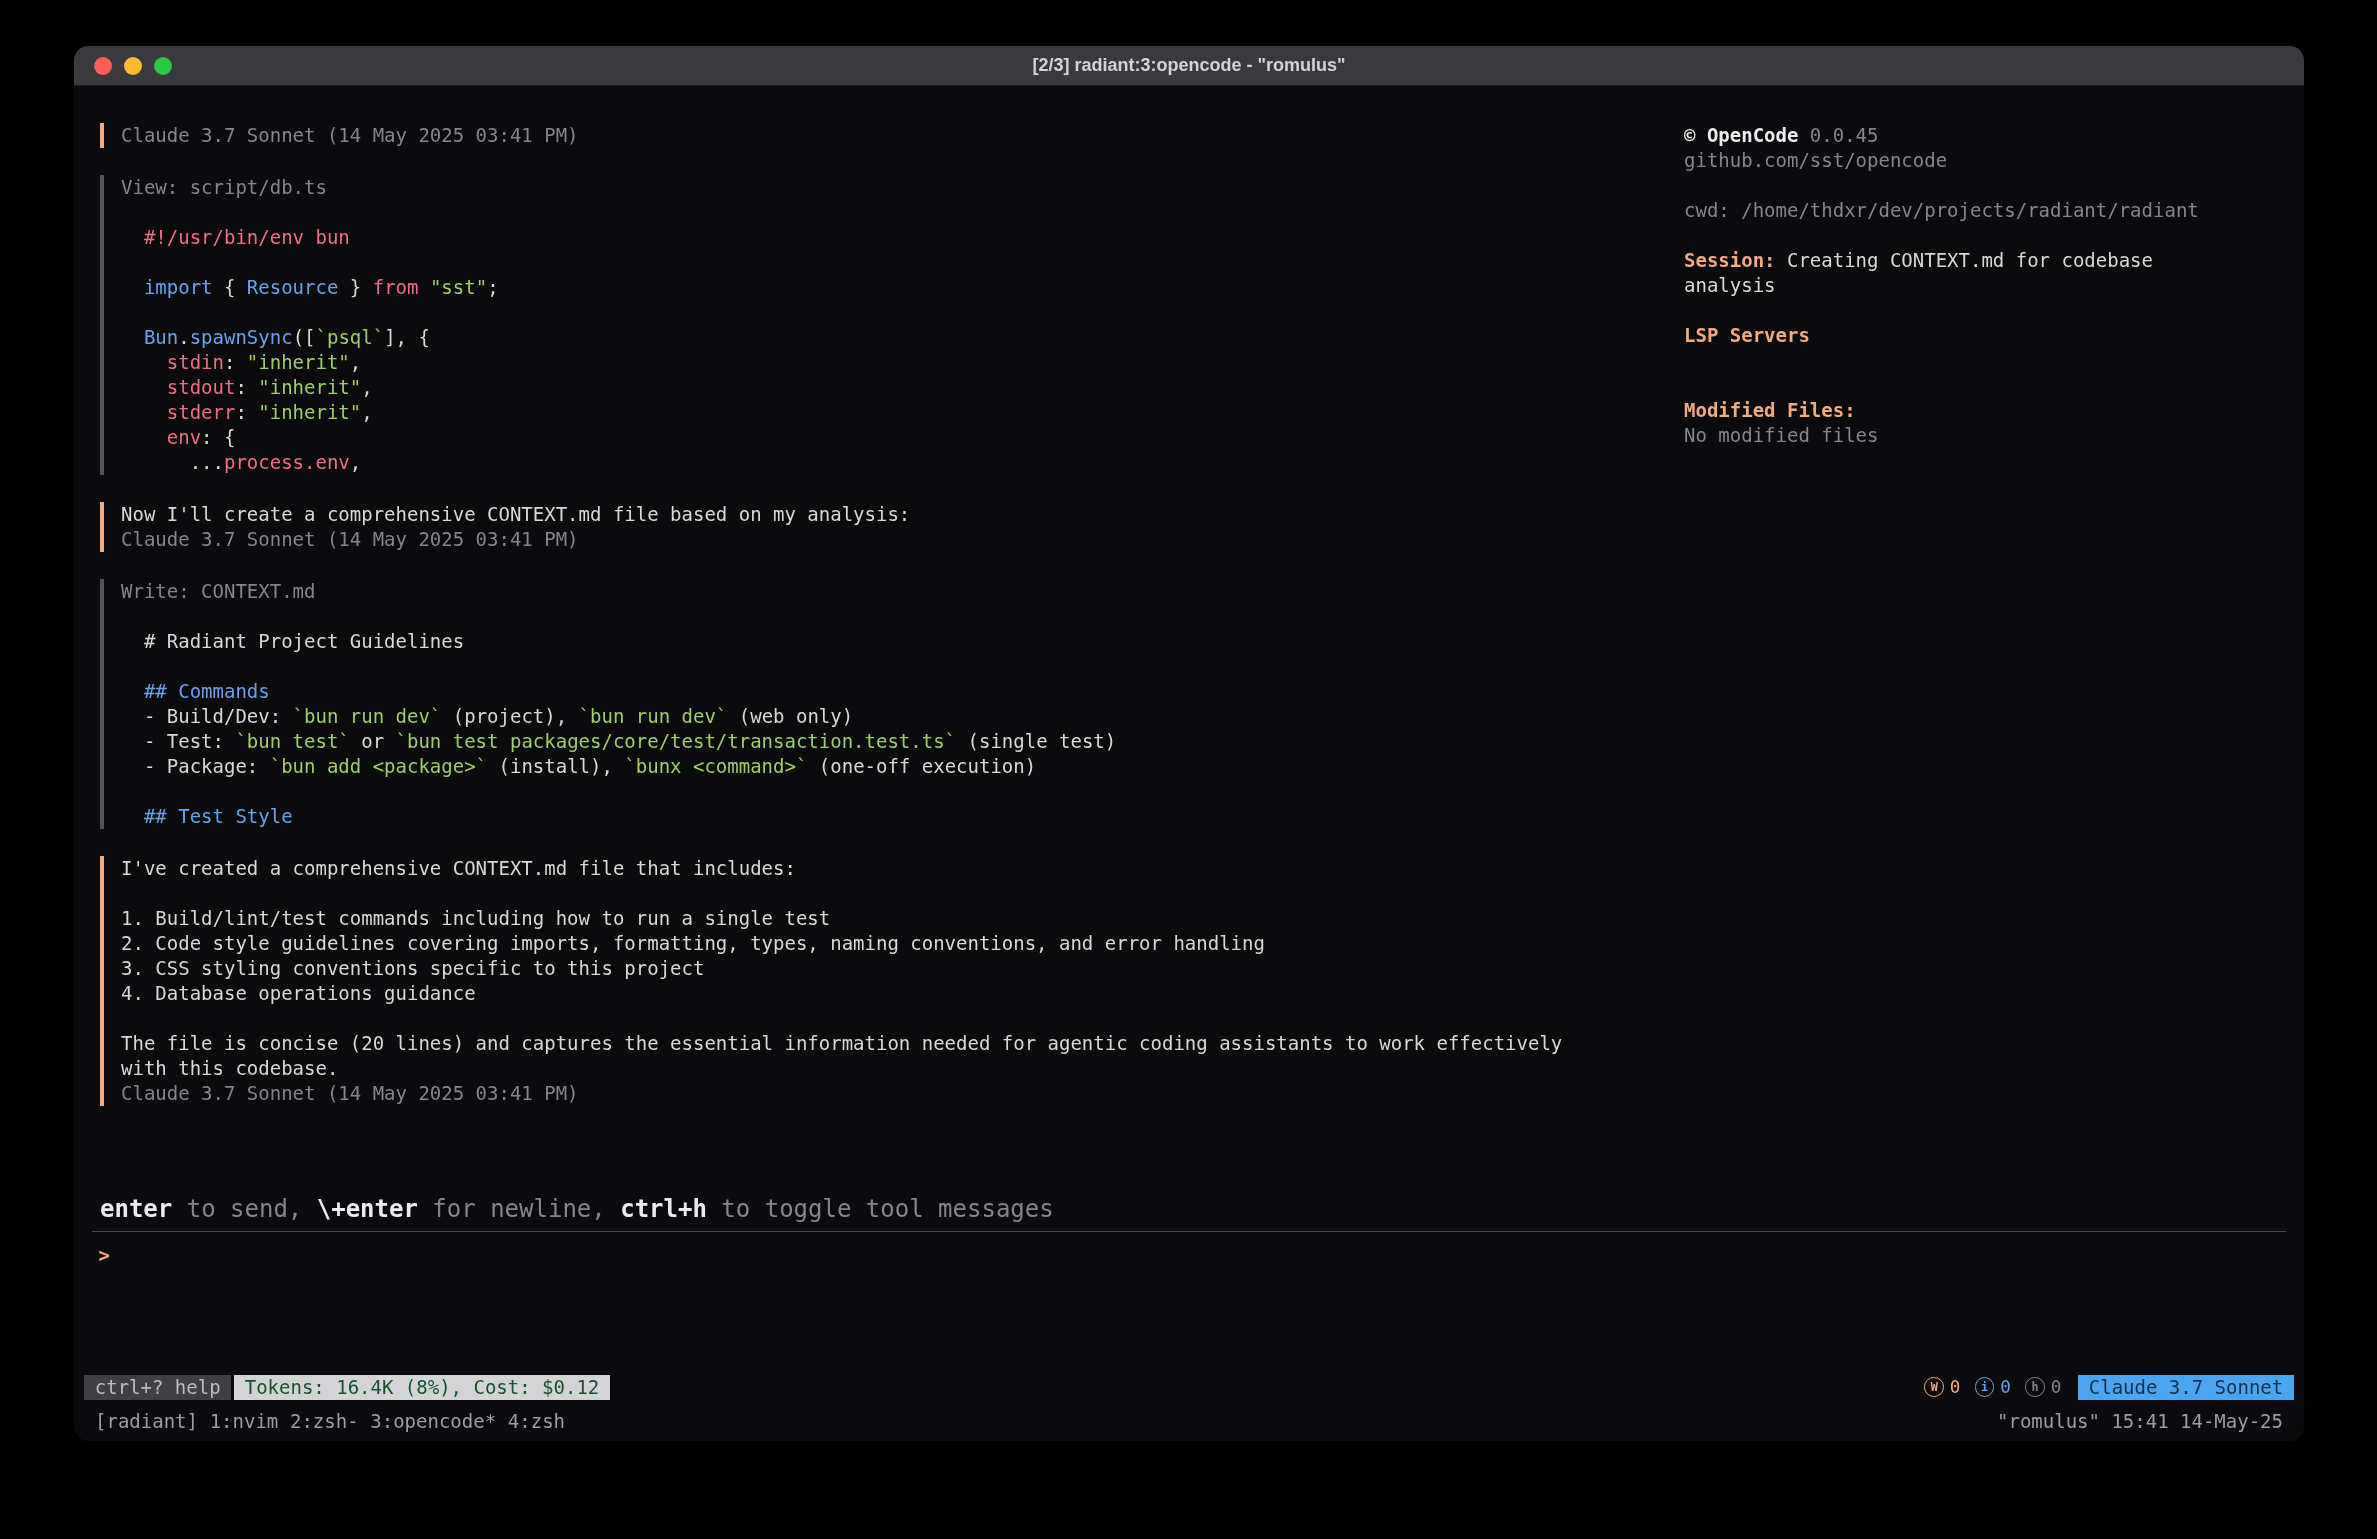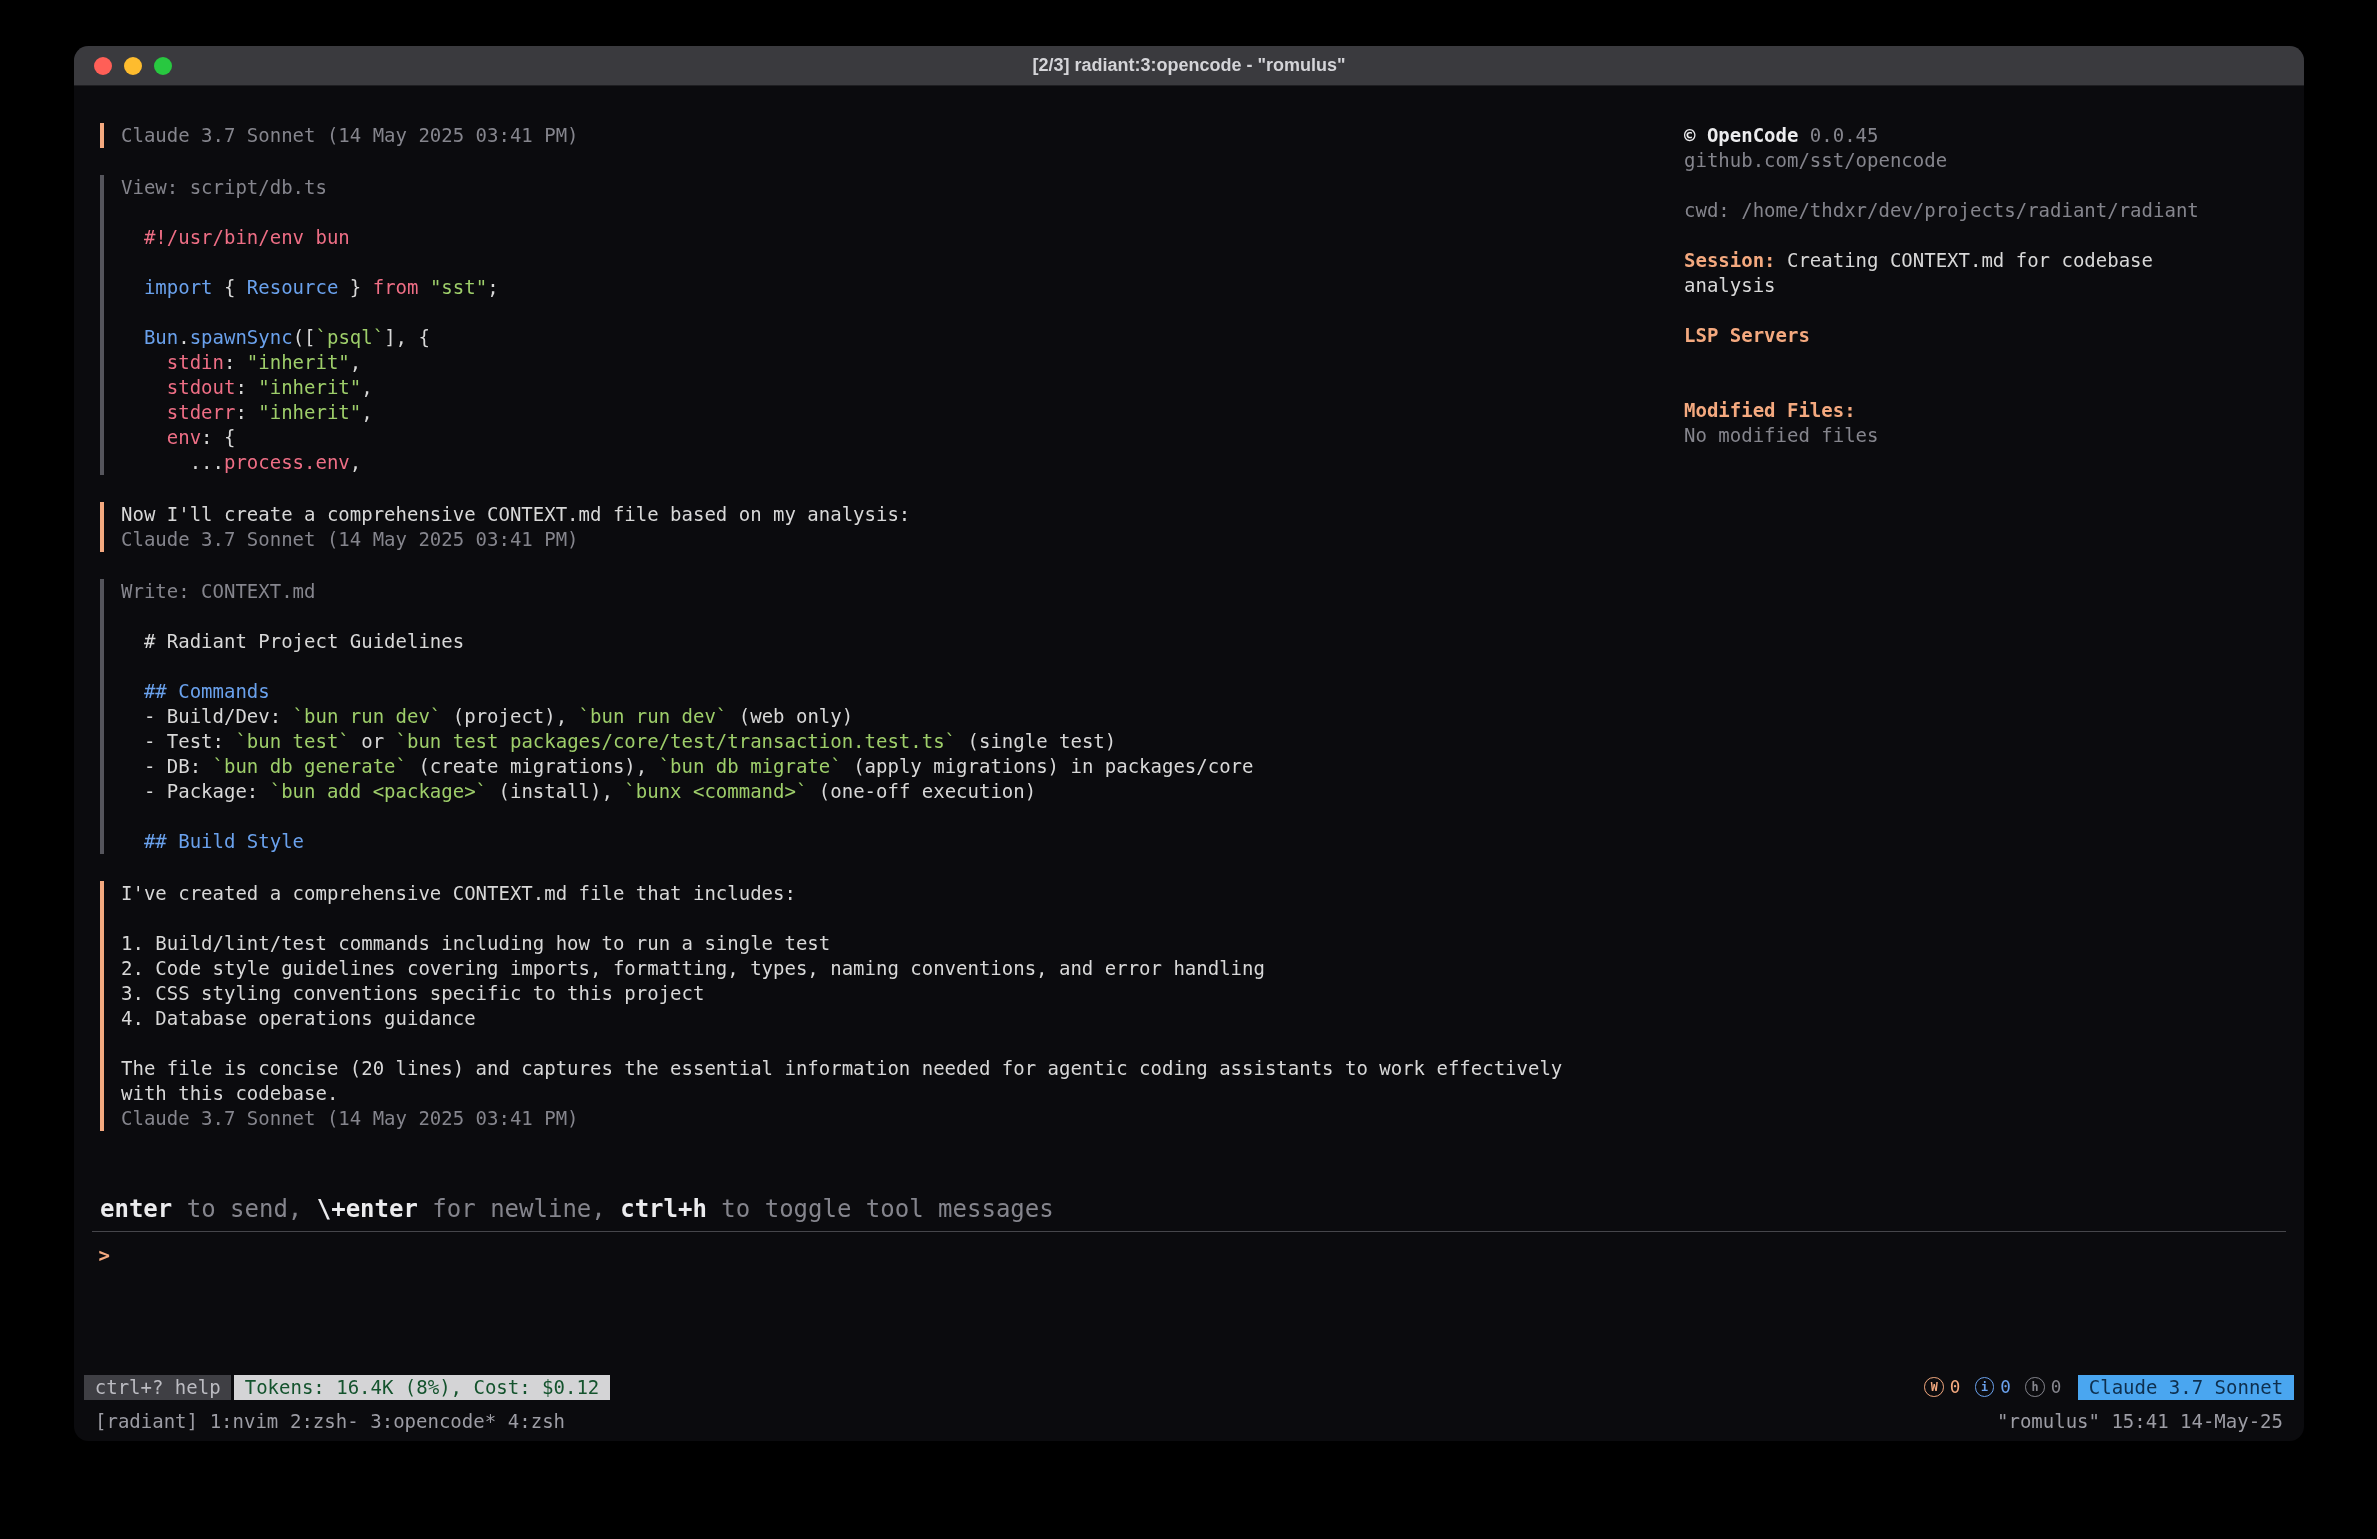--- a/index.html
+++ b/index.html
@@ -120,24 +120,23 @@
             <div class="tline"><span class="c-gray">Claude 3.7 Sonnet (14 May 2025 03:41 PM)</span></div>
           </div>
         <div class="block">
             <div class="tline"><span class="c-gray">Write: CONTEXT.md</span></div>
             <div class="tline">&nbsp;</div>
             <div class="tline"><span>  # Radiant Project Guidelines</span></div>
             <div class="tline">&nbsp;</div>
             <div class="tline"><span>  </span><span class="c-blue">## Commands</span></div>
             <div class="tline"><span>  - Build/Dev: </span><span class="c-green">`bun run dev`</span><span> (project), </span><span class="c-green">`bun run dev`</span><span> (web only)</span></div>
             <div class="tline"><span>  - Test: </span><span class="c-green">`bun test`</span><span> or </span><span class="c-green">`bun test packages/core/test/transaction.test.ts`</span><span> (single test)</span></div>
-            <div class="tline"><span>  - DB: </span><span class="c-green">`bun db generate`</span><span> (create migrations), </span><span class="c-green">`bun db migrate`</span><span> (apply migrations) in packages/core</span></div>
             <div class="tline"><span>  - Package: </span><span class="c-green">`bun add &lt;package&gt;`</span><span> (install), </span><span class="c-green">`bunx &lt;command&gt;`</span><span> (one-off execution)</span></div>
             <div class="tline">&nbsp;</div>
-            <div class="tline"><span>  </span><span class="c-blue">## Build Style</span></div>
+            <div class="tline"><span>  </span><span class="c-blue">## Test Style</span></div>
           </div>
         <div class="block orange">
             <div class="tline"><span>I've created a comprehensive CONTEXT.md file that includes:</span></div>
             <div class="tline">&nbsp;</div>
             <div class="tline"><span>1. Build/lint/test commands including how to run a single test</span></div>
             <div class="tline"><span>2. Code style guidelines covering imports, formatting, types, naming conventions, and error handling</span></div>
             <div class="tline"><span>3. CSS styling conventions specific to this project</span></div>
             <div class="tline"><span>4. Database operations guidance</span></div>
             <div class="tline">&nbsp;</div>
             <div class="tline"><span>The file is concise (20 lines) and captures the essential information needed for agentic coding assistants to work effectively</span></div>

